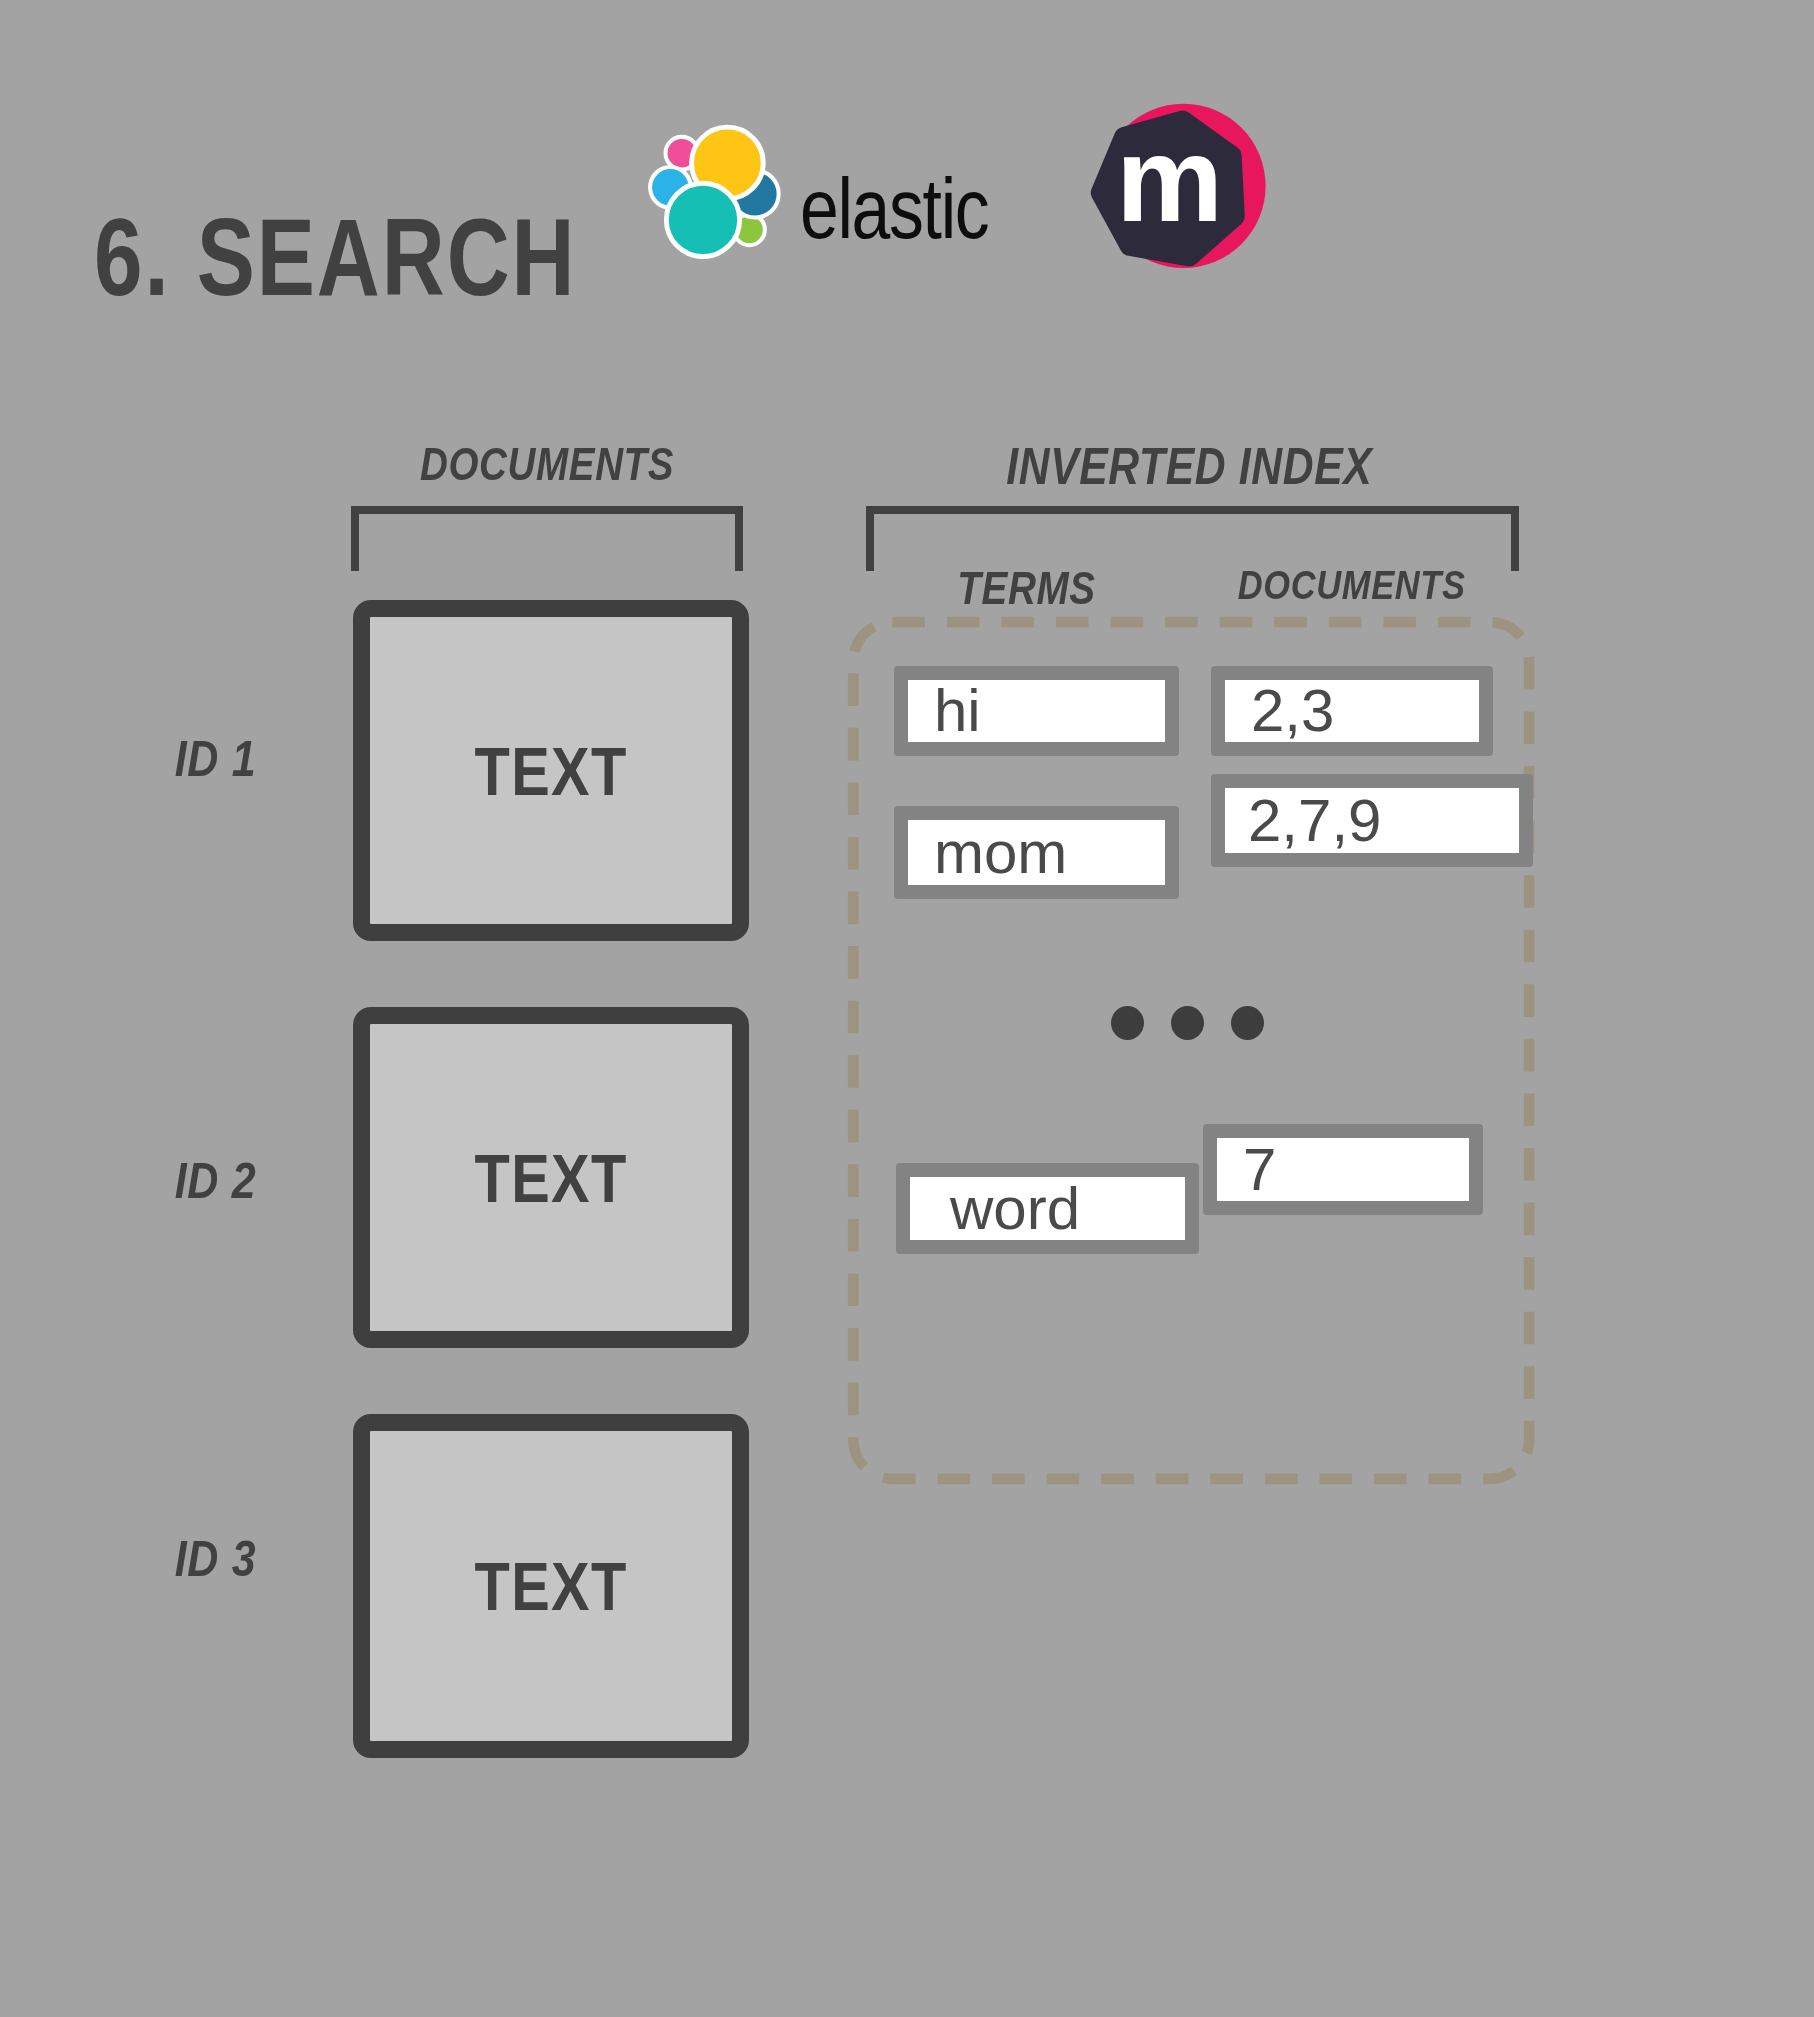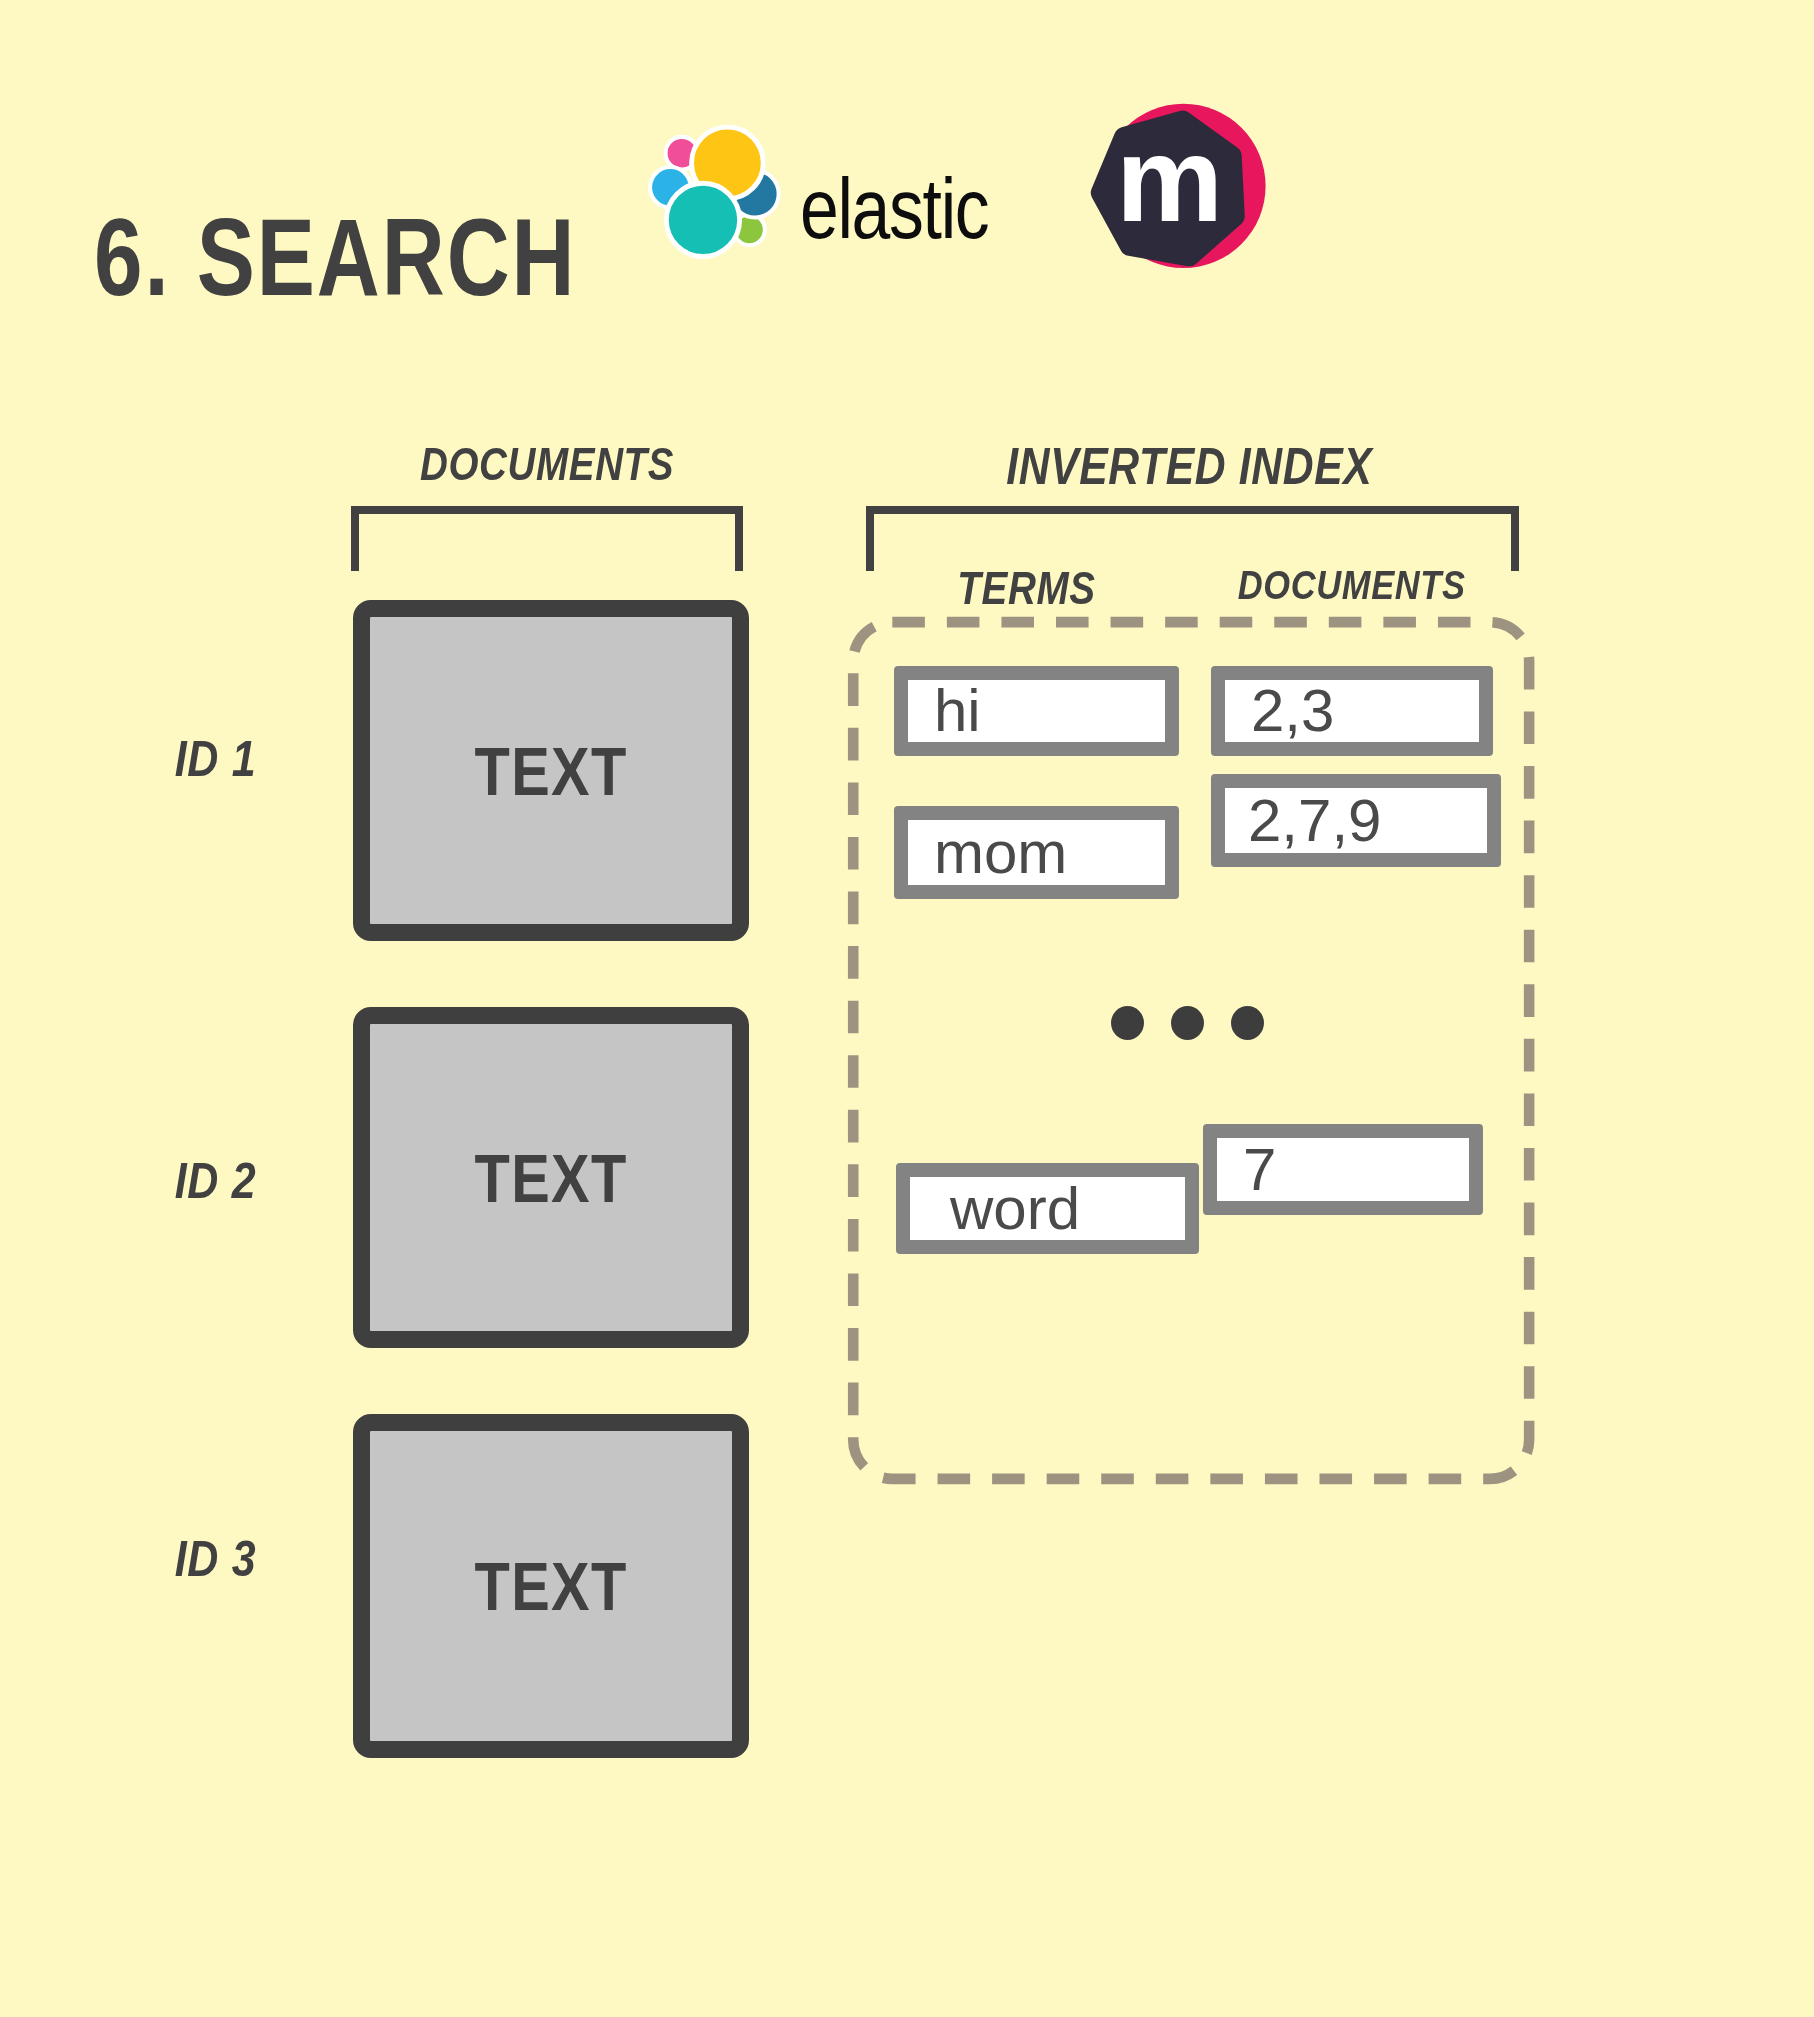--- a/index.html
+++ b/index.html
@@ -1,17 +1,17 @@
 <!DOCTYPE html>
 <html style="font-size:13px"><head>
 <meta charset="utf-8">
 <style>
   html,body{margin:0;padding:0;background:#ffffff;}
   body{font-family:"Liberation Sans", sans-serif;}
-  .canvas{position:relative;width:1814px;height:2018px;background:#fef9c3;overflow:hidden;}
+  .canvas{position:relative;width:1814px;height:2018px;background:#a3a3a3;overflow:hidden;}
 
   
   .title{position:absolute;left:94px;top:130px;font-size:109px;font-weight:bold;color:#414141;line-height:1;white-space:nowrap;}
   .title .squeeze{display:inline-block;transform:scaleX(.80);transform-origin:left center;letter-spacing:2.4px;}
   .elastic-logo{position:absolute;left:646px;top:119px;width:140px;height:140px;}
   .elastic-wordmark{position:absolute;left:800px;top:166px;font-size:85px;font-weight:400;color:#0d0d0d;line-height:1;transform:scaleX(.82);transform-origin:left center;letter-spacing:-1.6px;white-space:nowrap;}
   .m-logo{position:absolute;left:1085px;top:81px;width:205px;height:205px;}
   .m-shape{stroke:#2D2A3B;stroke-width:26;stroke-linejoin:round;}
   .m-letter{font-family:"Liberation Sans", sans-serif;font-weight:bold;font-size:148px;}
 
@@ -36,21 +36,21 @@
   .doc-1{top:600px;}.doc-2{top:1007px;}.doc-3{top:1414px;height:344px;}
   .doc-text{font-weight:bold;font-size:68px;color:#414141;letter-spacing:1.6px;transform:scaleX(.85);line-height:1;}
 
   
   .dashed-frame{position:absolute;left:845px;top:614px;width:694px;height:873px;}
   .dashed-frame rect{fill:none;stroke:#9C9480;stroke-width:13;}
   .cell{position:absolute;background:#ffffff;border:14px solid #838383;border-radius:4px;box-sizing:border-box;display:flex;align-items:center;padding-left:26px;font-size:60px;color:#4a4a4a;line-height:1;}
   .term-1{left:894px;top:666px;width:285px;height:90px;}
   .docs-1{left:1211px;top:666px;width:282px;height:90px;}
   .term-2{left:894px;top:806px;width:285px;height:93px;}
-  .docs-2{left:1211px;top:774px;width:290px;height:93px;padding-left:23px;}
+  .docs-2{left:1211px;top:774px;width:322px;height:93px;padding-left:23px;}
   .term-3{left:896px;top:1163px;width:303px;height:91px;padding-left:40px;}
   .docs-3{left:1203px;top:1124px;width:280px;height:91px;}
   .dots{position:absolute;left:1111px;top:1006px;display:flex;gap:27px;}
   .dot{width:33px;height:34px;border-radius:50%;background:#3D3D3D;}
 </style>
 </head>
 <body>
 
 <div class="canvas">
 

